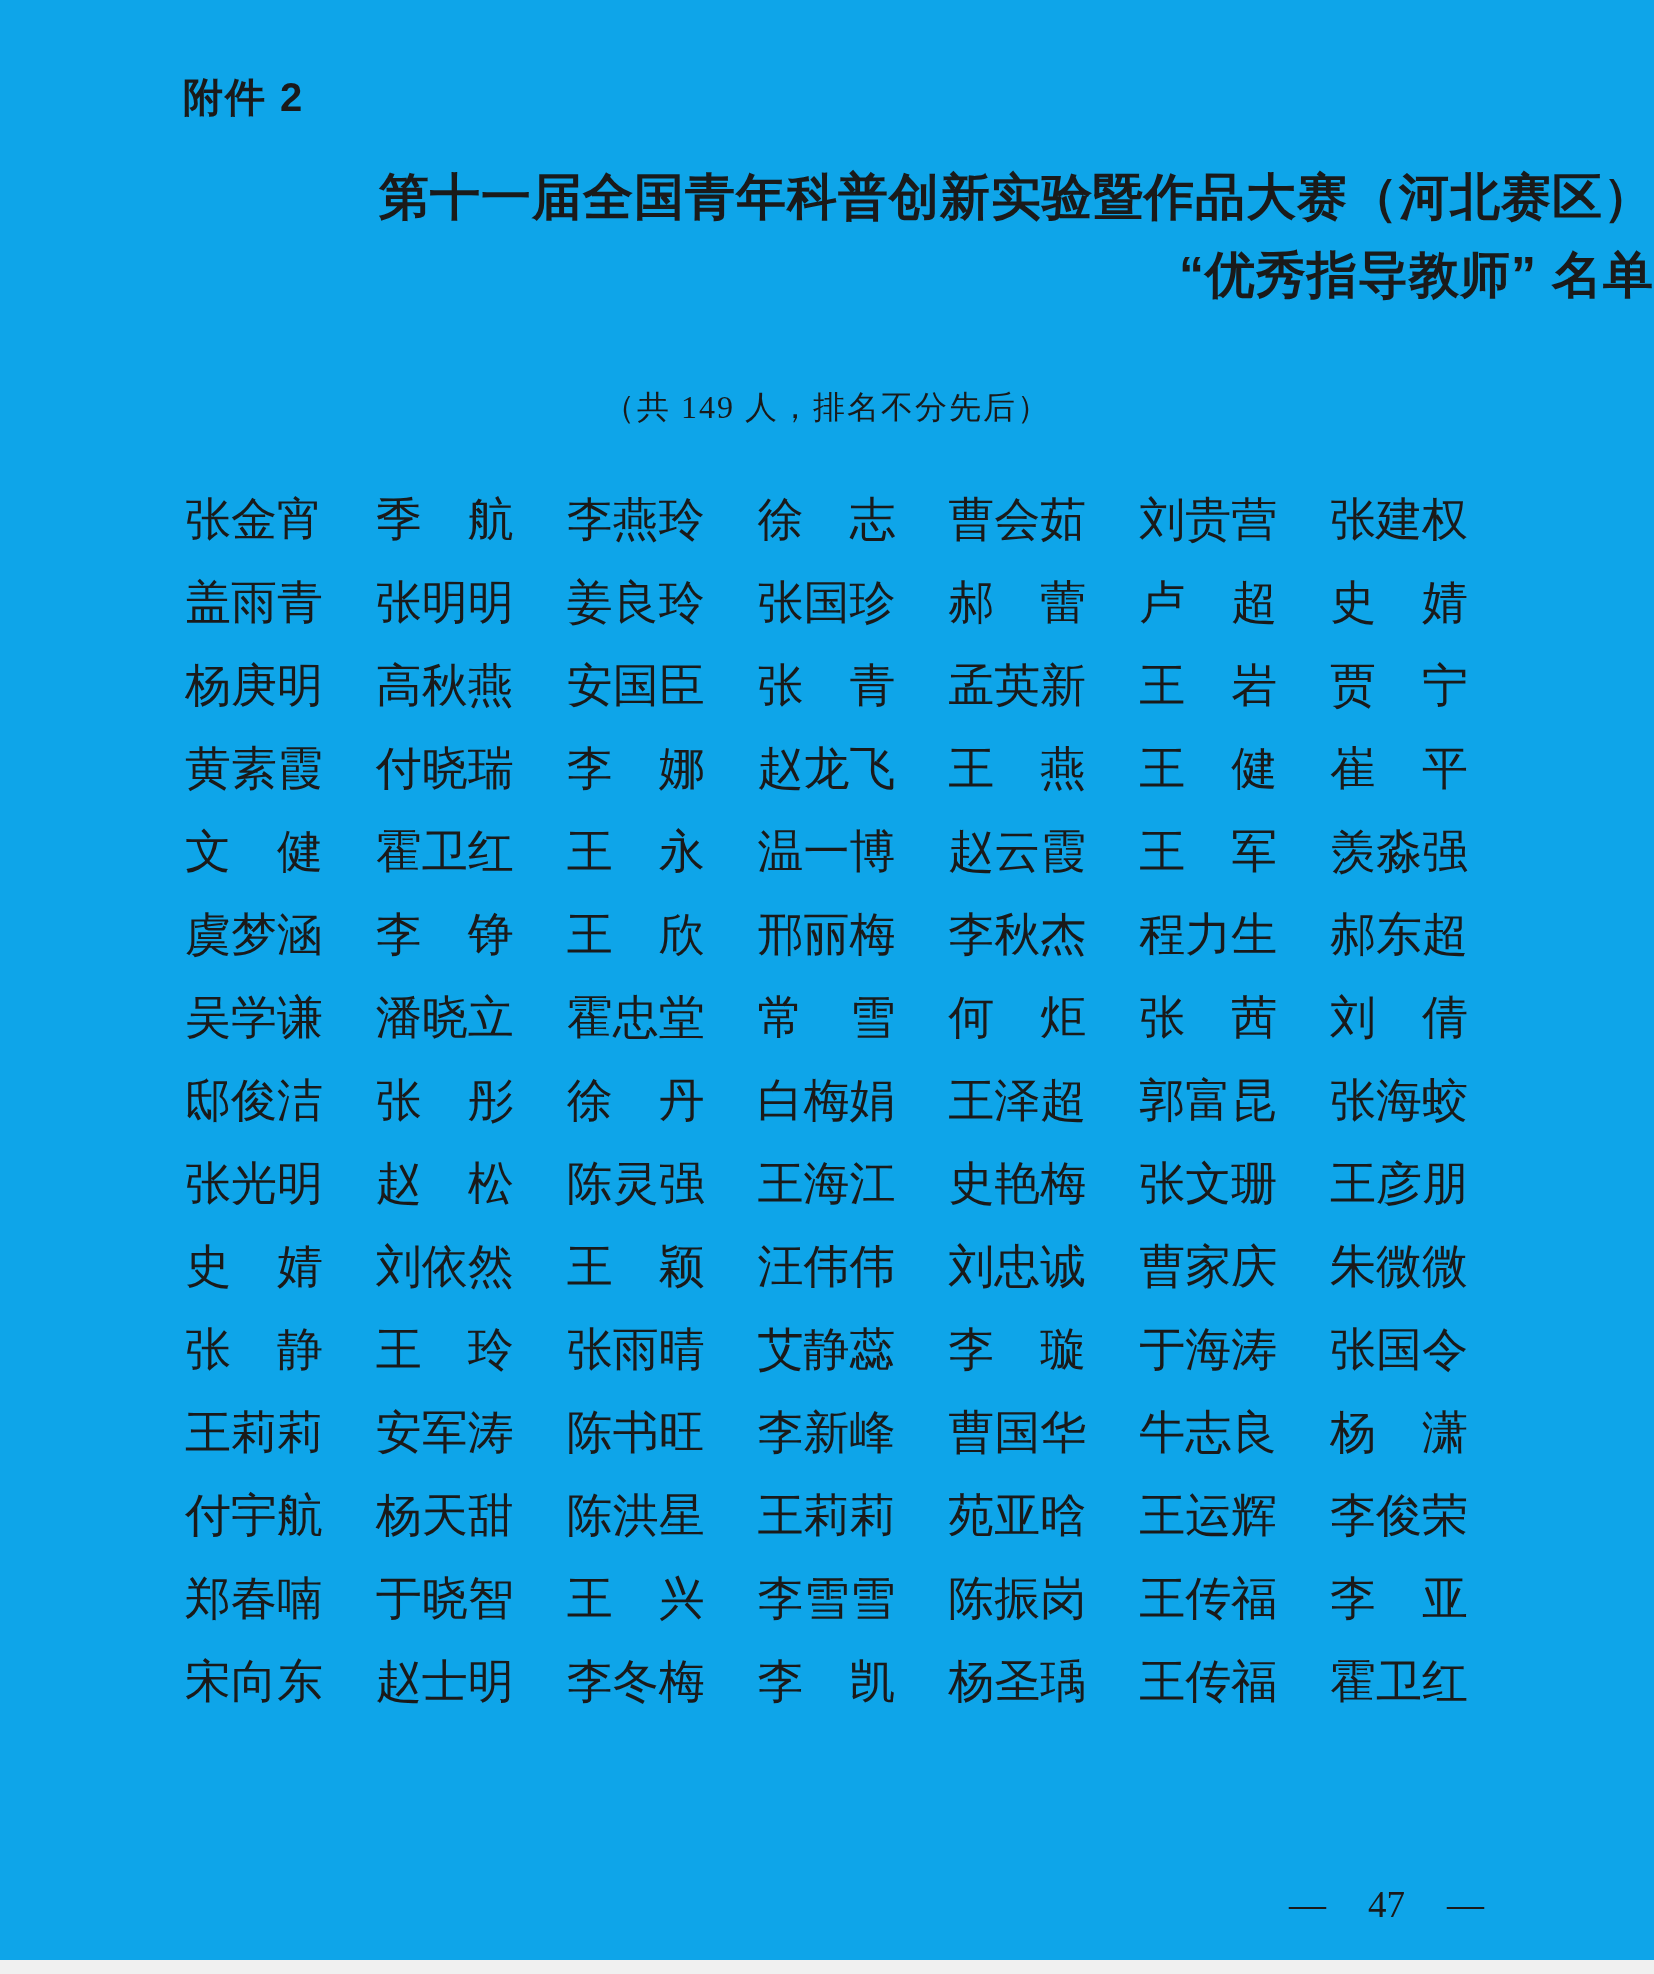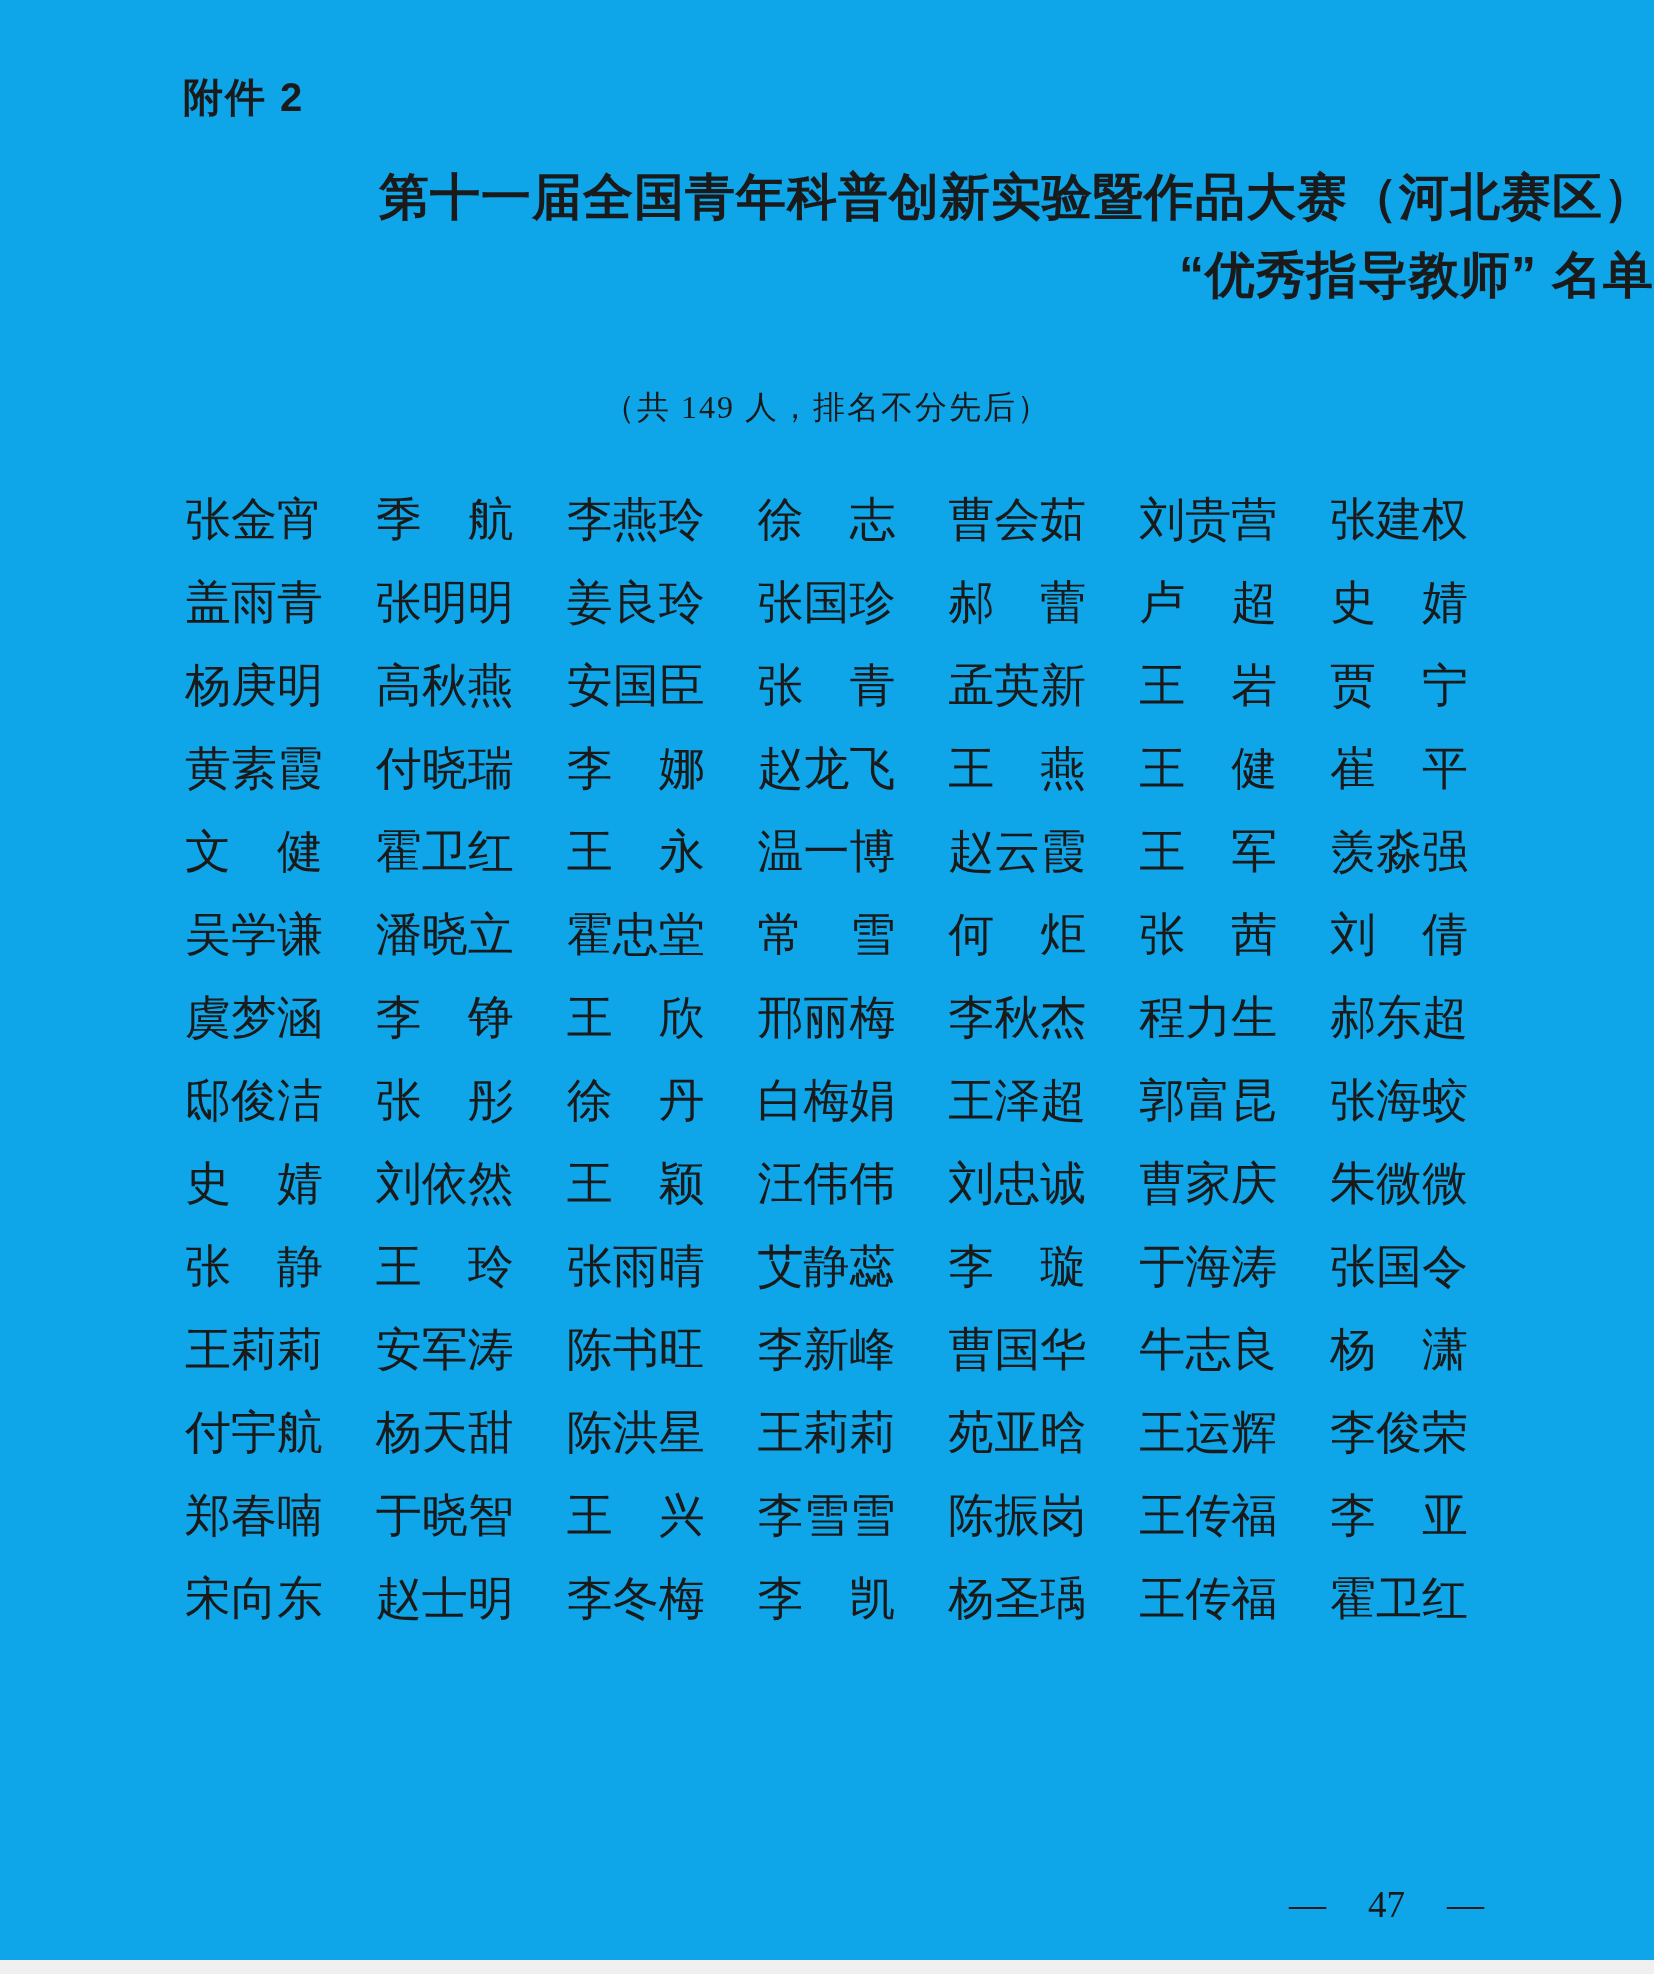--- a/index.html
+++ b/index.html
@@ -142,47 +142,56 @@
       <div class="name-row">
         <span class="name-cell">文　健</span>
         <span class="name-cell">霍卫红</span>
         <span class="name-cell">王　永</span>
         <span class="name-cell">温一博</span>
         <span class="name-cell">赵云霞</span>
         <span class="name-cell">王　军</span>
         <span class="name-cell">羡淼强</span>
       </div>
       <div class="name-row">
+        <span class="name-cell">虞梦涵</span>
+        <span class="name-cell">李　铮</span>
+        <span class="name-cell">王　欣</span>
+        <span class="name-cell">邢丽梅</span>
+        <span class="name-cell">李秋杰</span>
+        <span class="name-cell">程力生</span>
+        <span class="name-cell">郝东超</span>
+      </div>
+      <div class="name-row">
         <span class="name-cell">吴学谦</span>
         <span class="name-cell">潘晓立</span>
         <span class="name-cell">霍忠堂</span>
         <span class="name-cell">常　雪</span>
         <span class="name-cell">何　炬</span>
         <span class="name-cell">张　茜</span>
         <span class="name-cell">刘　倩</span>
       </div>
       <div class="name-row">
-        <span class="name-cell">虞梦涵</span>
-        <span class="name-cell">李　铮</span>
-        <span class="name-cell">王　欣</span>
-        <span class="name-cell">邢丽梅</span>
-        <span class="name-cell">李秋杰</span>
-        <span class="name-cell">程力生</span>
-        <span class="name-cell">郝东超</span>
-      </div>
-      <div class="name-row">
         <span class="name-cell">邸俊洁</span>
         <span class="name-cell">张　彤</span>
         <span class="name-cell">徐　丹</span>
         <span class="name-cell">白梅娟</span>
         <span class="name-cell">王泽超</span>
         <span class="name-cell">郭富昆</span>
         <span class="name-cell">张海蛟</span>
       </div>
       <div class="name-row">
+        <span class="name-cell">张光明</span>
+        <span class="name-cell">赵　松</span>
+        <span class="name-cell">陈灵强</span>
+        <span class="name-cell">王海江</span>
+        <span class="name-cell">史艳梅</span>
+        <span class="name-cell">张文珊</span>
+        <span class="name-cell">王彦朋</span>
+      </div>
+      <div class="name-row">
         <span class="name-cell">史　婧</span>
         <span class="name-cell">刘依然</span>
         <span class="name-cell">王　颖</span>
         <span class="name-cell">汪伟伟</span>
         <span class="name-cell">刘忠诚</span>
         <span class="name-cell">曹家庆</span>
         <span class="name-cell">朱微微</span>
       </div>
       <div class="name-row">
         <span class="name-cell">张　静</span>

